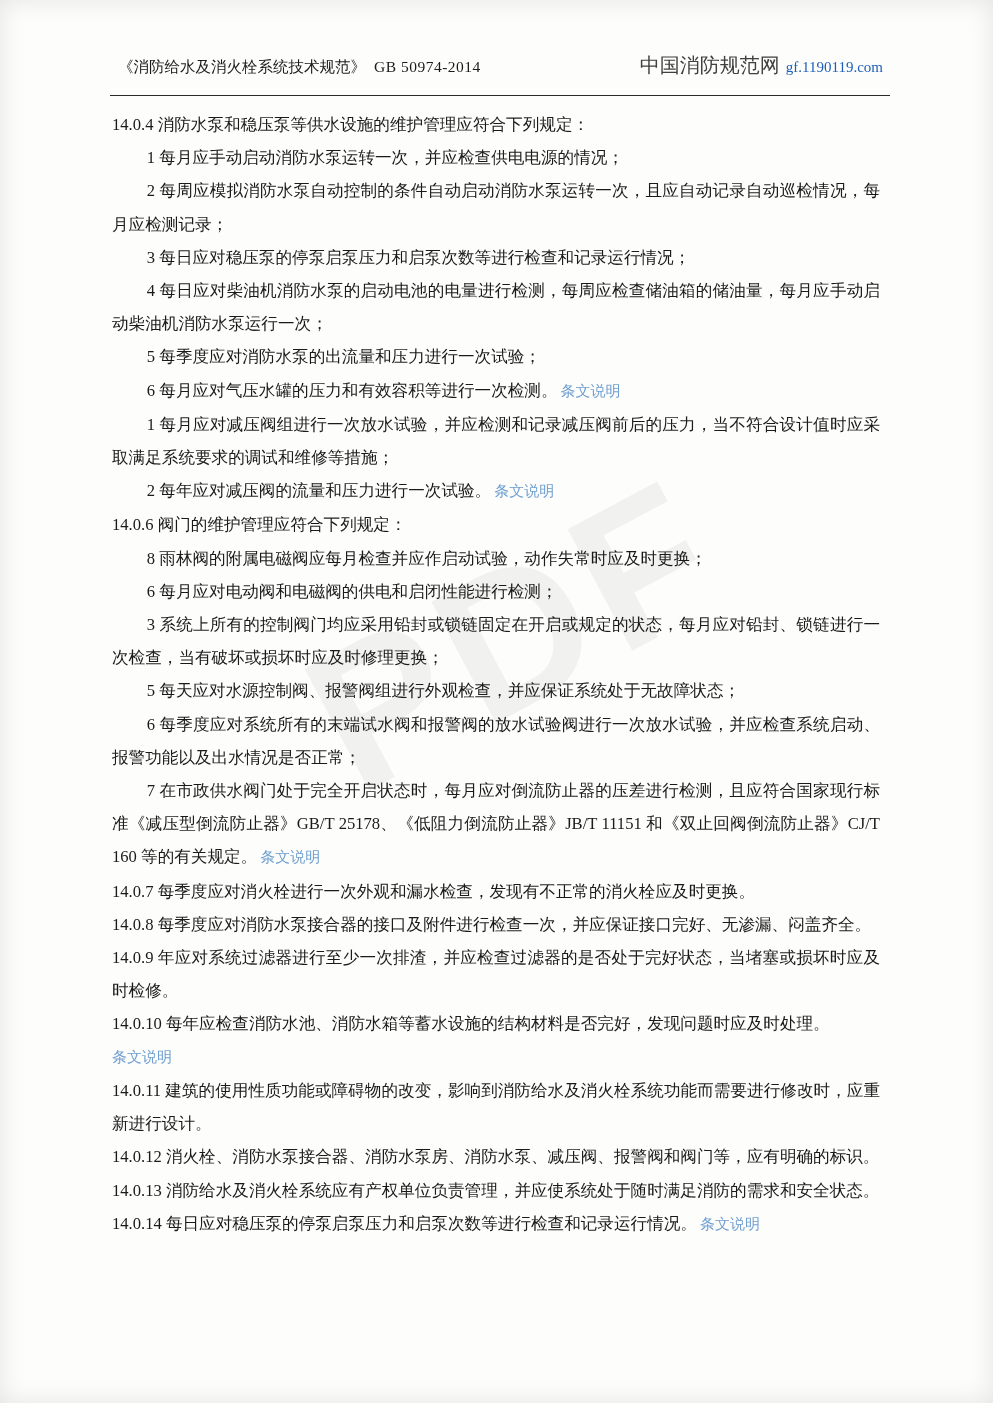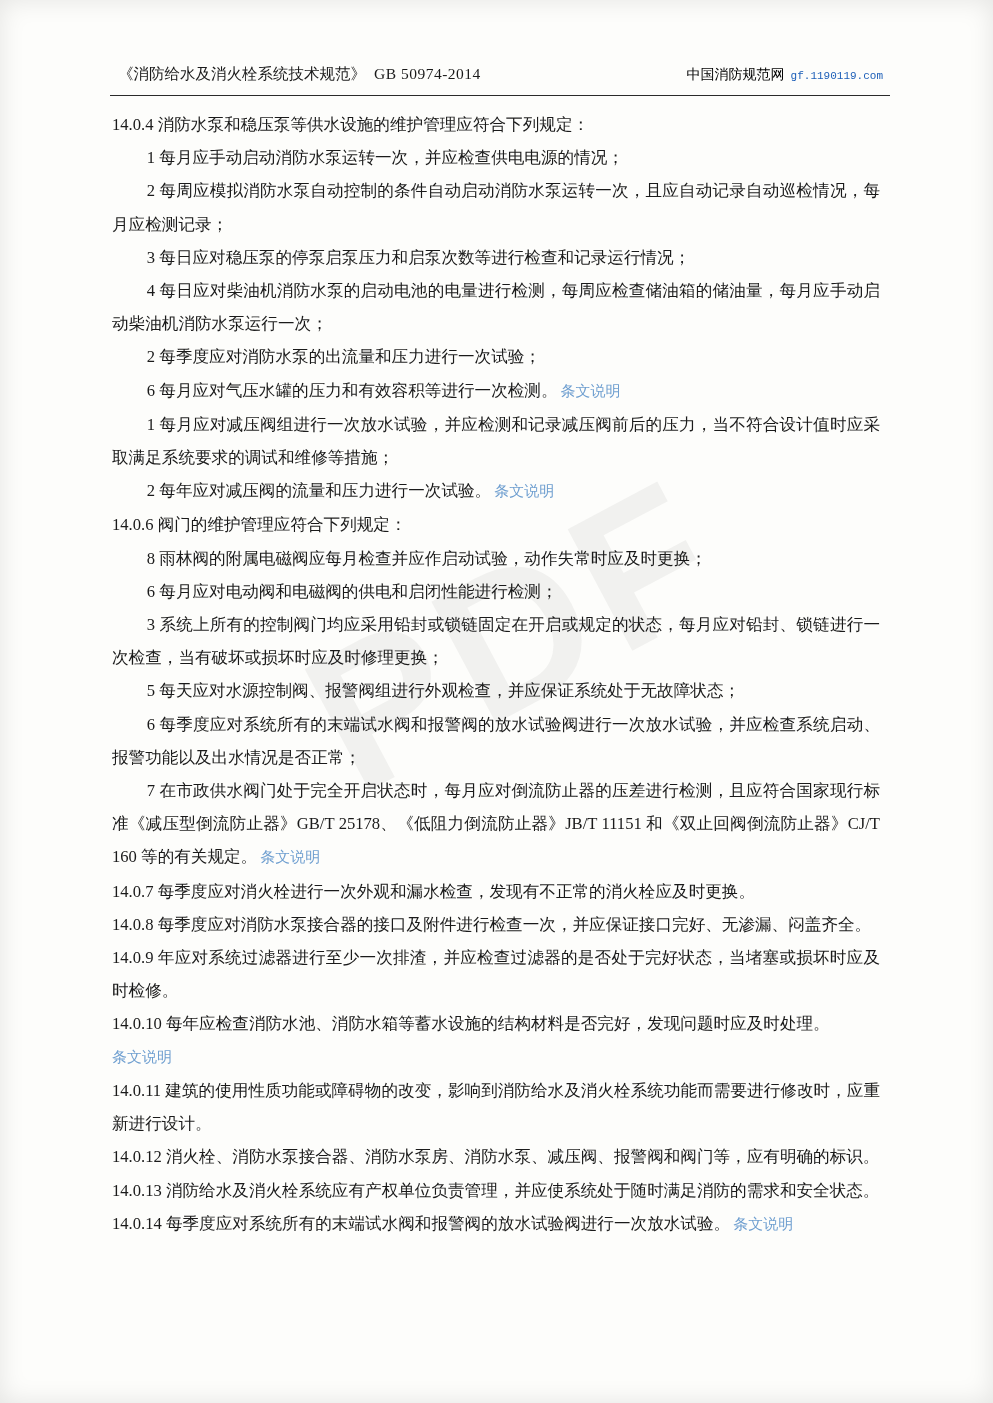--- a/index.html
+++ b/index.html
@@ -40,49 +40,49 @@
     pointer-events: none;
     user-select: none;
   }
   .content {
     position: relative;
     z-index: 2;
   }
   
   .header {
     position: absolute;
-    top: 64px;
+    top: 52px;
     left: 118px;
     right: 110px;
     display: flex;
     justify-content: space-between;
     align-items: baseline;
     font-size: 15.5px;
   }
   .header-left {
     color: #1a1a1a;
     white-space: nowrap;
   }
   .header-left .std-no {
     font-family: "Liberation Serif", serif;
     letter-spacing: 0.5px;
     margin-left: 8px;
   }
   .header-right {
     white-space: nowrap;
   }
   .header-right .site-name {
-    color: #000000;
-    font-size: 14px;
+    color: #404040;
+    font-size: 20px;
   }
   .header-right .site-url {
     color: #1d5fb8;
-    font-size: 11px;
+    font-size: 15px;
     margin-left: 6px;
-    font-family: Liberation Mono, monospace;
+    font-family: Liberation Serif, serif;
   }
   .rule {
     position: absolute;
     left: 110px;
     right: 103px;
     top: 95px;
     border-top: 1.4px solid #2a2a2a;
   }
   
   .body-text {
@@ -130,21 +130,21 @@
     </div>
     <div class="rule"></div>
 
     <div class="body-text">
 
       <p class="para"><span>14.0.4  消防水泵和稳压泵等供水设施的维护管理应符合下列规定：</span></p>
       <p class="para sub"><span>1 每月应手动启动消防水泵运转一次，并应检查供电电源的情况；</span></p>
       <p class="para sub"><span>2 每周应模拟消防水泵自动控制的条件自动启动消防水泵运转一次，且应自动记录自动巡检情况，每月应检测记录；</span></p>
       <p class="para sub"><span>3 每日应对稳压泵的停泵启泵压力和启泵次数等进行检查和记录运行情况；</span></p>
       <p class="para sub"><span>4 每日应对柴油机消防水泵的启动电池的电量进行检测，每周应检查储油箱的储油量，每月应手动启动柴油机消防水泵运行一次；</span></p>
-      <p class="para sub"><span>2 每季度应对消防水泵的出流量和压力进行一次试验；</span></p>
+      <p class="para sub"><span>5 每季度应对消防水泵的出流量和压力进行一次试验；</span></p>
       <p class="para sub"><span>6 每月应对气压水罐的压力和有效容积等进行一次检测。</span><span class="note">条文说明</span></p>
 
       <p class="para sub"><span>1 每月应对减压阀组进行一次放水试验，并应检测和记录减压阀前后的压力，当不符合设计值时应采取满足系统要求的调试和维修等措施；</span></p>
       <p class="para sub"><span>2 每年应对减压阀的流量和压力进行一次试验。</span><span class="note">条文说明</span></p>
 
       <p class="para"><span>14.0.6  阀门的维护管理应符合下列规定：</span></p>
       <p class="para sub"><span>8 雨林阀的附属电磁阀应每月检查并应作启动试验，动作失常时应及时更换；</span></p>
       <p class="para sub"><span>6 每月应对电动阀和电磁阀的供电和启闭性能进行检测；</span></p>
       <p class="para sub"><span>3 系统上所有的控制阀门均应采用铅封或锁链固定在开启或规定的状态，每月应对铅封、锁链进行一次检查，当有破坏或损坏时应及时修理更换；</span></p>
       <p class="para sub"><span>5 每天应对水源控制阀、报警阀组进行外观检查，并应保证系统处于无故障状态；</span></p>
@@ -152,18 +152,18 @@
       <p class="para sub"><span>7 在市政供水阀门处于完全开启状态时，每月应对倒流防止器的压差进行检测，且应符合国家现行标准《减压型倒流防止器》GB/T 25178、《低阻力倒流防止器》JB/T 11151 和《双止回阀倒流防止器》CJ/T 160 等的有关规定。</span><span class="note">条文说明</span></p>
 
       <p class="para"><span>14.0.7  每季度应对消火栓进行一次外观和漏水检查，发现有不正常的消火栓应及时更换。</span></p>
       <p class="para"><span>14.0.8  每季度应对消防水泵接合器的接口及附件进行检查一次，并应保证接口完好、无渗漏、闷盖齐全。</span></p>
       <p class="para"><span>14.0.9  年应对系统过滤器进行至少一次排渣，并应检查过滤器的是否处于完好状态，当堵塞或损坏时应及时检修。</span></p>
       <p class="para"><span>14.0.10  每年应检查消防水池、消防水箱等蓄水设施的结构材料是否完好，发现问题时应及时处理。</span></p>
       <p class="para blue-note-line">条文说明</p>
       <p class="para"><span>14.0.11  建筑的使用性质功能或障碍物的改变，影响到消防给水及消火栓系统功能而需要进行修改时，应重新进行设计。</span></p>
       <p class="para"><span>14.0.12  消火栓、消防水泵接合器、消防水泵房、消防水泵、减压阀、报警阀和阀门等，应有明确的标识。</span></p>
       <p class="para"><span>14.0.13  消防给水及消火栓系统应有产权单位负责管理，并应使系统处于随时满足消防的需求和安全状态。</span></p>
-      <p class="para"><span>14.0.14  每季度应对系统所有的末端试水阀和报警阀的放水试验阀进行一次放水试验。</span><span class="note">条文说明</span></p>
+      <p class="para"><span>14.0.14  每日应对稳压泵的停泵启泵压力和启泵次数等进行检查和记录运行情况。</span><span class="note">条文说明</span></p>
 
     </div>
 
   </div>
 </div>
 
 </body></html>

